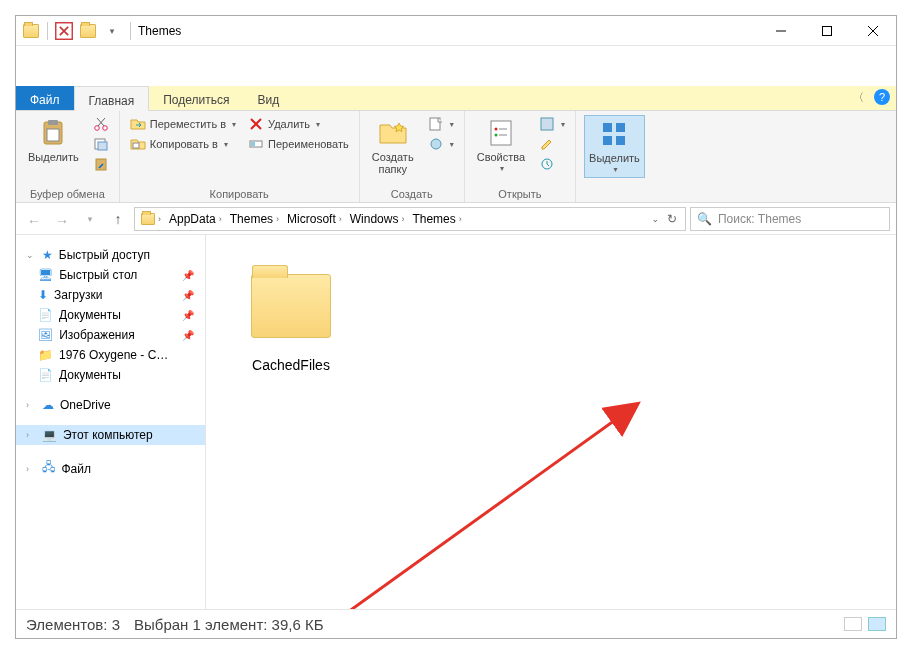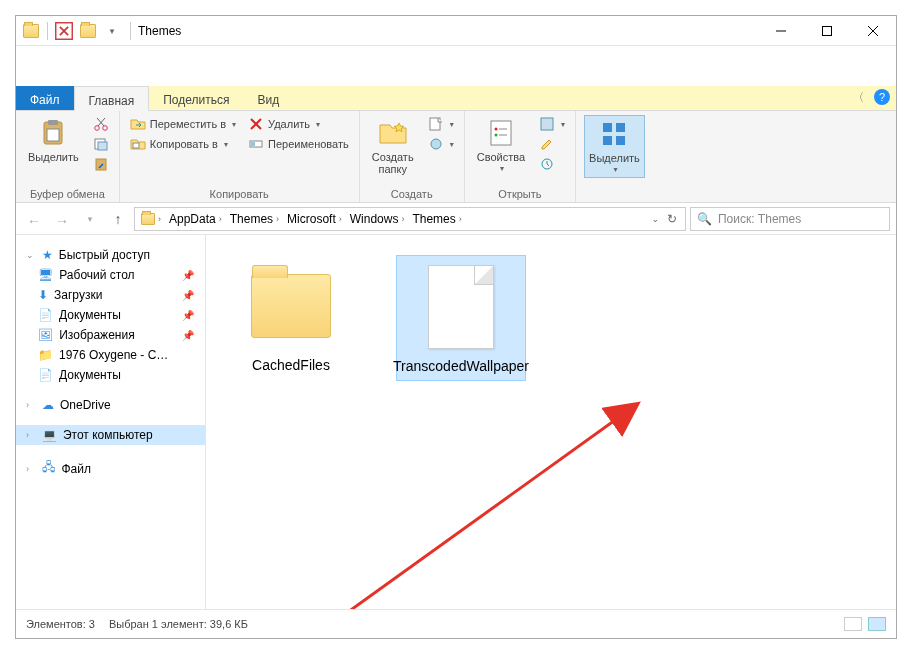--- a/index.html
+++ b/index.html
@@ -57,21 +57,21 @@
 .item.sel { background:#cde8ff; border:1px solid #99d1ff; }
 .thumb { width:90px; height:90px; display:flex; align-items:center; justify-content:center; }
 .folder-thumb { width:80px; height:64px; background:linear-gradient(#ffe9a6,#f8d477); border:1px solid #e0c060; border-radius:3px; position:relative; }
 .folder-thumb::before { content:""; position:absolute; top:-10px; left:0; width:34px; height:12px; background:linear-gradient(#ffe9a6,#f8d477); border:1px solid #e0c060; border-bottom:none; border-radius:3px 3px 0 0; }
 .file-thumb { width:66px; height:84px; background:#fff; border:1px solid #ccc; position:relative; box-shadow:1px 1px 2px rgba(0,0,0,0.1); }
 .file-thumb::after { content:""; position:absolute; top:0; right:0; width:18px; height:18px; background:linear-gradient(135deg,#fff 48%, #e5e5e5 52%); border-left:1px solid #ccc; border-bottom:1px solid #ccc; }
 .gear { position:absolute; top:50%; left:50%; transform:translate(-50%,-50%); width:44px; height:44px; }
 
 .arrow-svg { position:absolute; left:90px; top:150px; pointer-events:none; }
 
-.status { height:24px; border-top:1px solid #e5e5e5; display:flex; align-items:center; font-size:11px; color:#444; padding:14px 10px; gap:14px; }
+.status { height:24px; border-top:1px solid #e5e5e5; display:flex; align-items:center; font-size:15px; color:#444; padding:14px 10px; gap:14px; }
 .status-right { margin-left:auto; display:flex; gap:6px; color:#888; }
 .view-btn { width:18px; height:14px; border:1px solid #ccc; }
 
 
 .svg-ico { width:100%; height:100%; }
 </style>
 </head>
 <body>
 
 <div class="window">
@@ -357,21 +357,21 @@
 
   <div class="body">
     <div class="sidebar">
       <div class="side-item root">
           <span class="tree-caret">⌄</span>
           <span style="color:#2e8bde;">★</span>
           <span>Быстрый доступ</span>
         </div>
       <div class="side-item">
           <span style="color:#2e8bde;">🖥</span>
-          <span>Рабочий стол</span>
+          <span>Быстрый стол</span>
           <span class="pin">📌</span>
         </div>
       <div class="side-item">
           <span style="color:#2e8bde;">⬇</span>
           <span>Загрузки</span>
           <span class="pin">📌</span>
         </div>
       <div class="side-item">
           <span style="color:#2e8bde;">📄</span>
           <span>Документы</span>
@@ -409,26 +409,20 @@
           <span>Файл</span>
         </div>
     </div>
 
     <div class="content">
       <div class="item">
         <div class="thumb">
             <div class="folder-thumb"></div>
           </div>
         <span>CachedFiles</span>
-      </div>
-      <div class="item sel">
-        <div class="thumb">
-            <div class="file-thumb"></div>
-          </div>
-        <span>TranscodedWallpaper</span>
       </div>
 
       <svg class="arrow-svg" width="370" height="270">
         <defs>
             <marker id="ah" markerWidth="12" markerHeight="12" refX="10" refY="6" orient="auto">
               <path d="M0 0L12 6L0 12z" fill="#e53228"></path>
             </marker>
           </defs>
         <line x1="20" y1="250" x2="340" y2="20" stroke="#e53228" stroke-width="3" marker-end="url(#ah)"></line>
       </svg>

